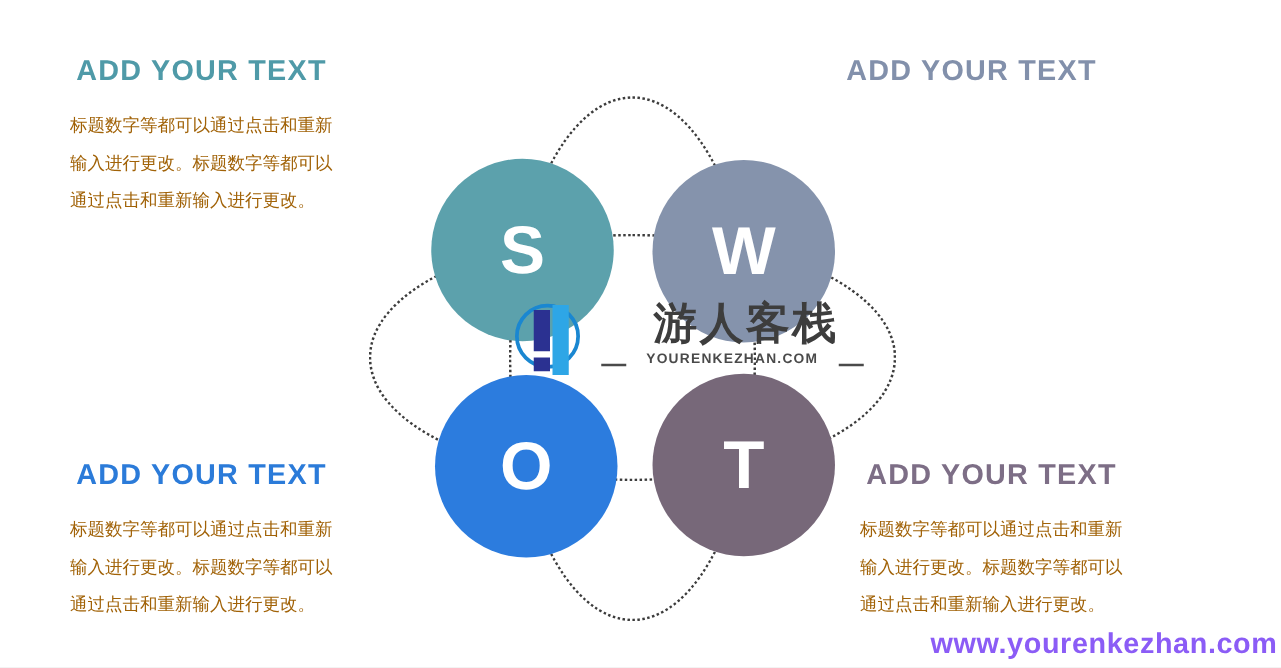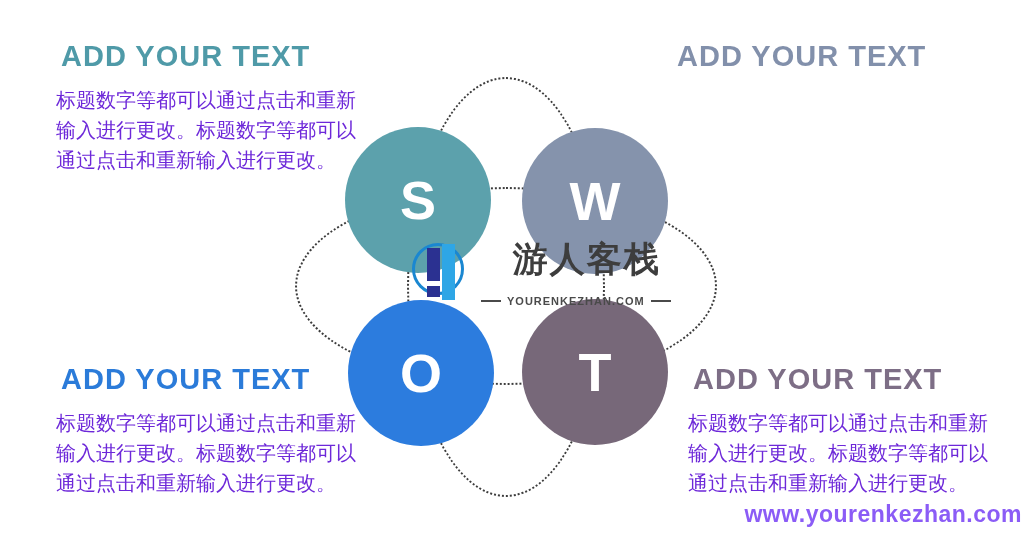--- a/index.html
+++ b/index.html
@@ -22,25 +22,25 @@
   }
   .swot-circle .letter { color:#ffffff; font-size:54px; font-weight:bold; }
   .circle-s { left:345px; top:127px; }
   .circle-w { left:522px; top:128px; }
   .circle-o { left:348px; top:300px; }
   .circle-t { left:522px; top:299px; }
 
   
   .tb { position:absolute; z-index:3; }
   .tb .tb-heading {
-    font-size:29px; font-weight:bold; letter-spacing:1px;
+    font-size:23px; font-weight:bold; letter-spacing:1px;
     line-height:28px; padding-left:5px; white-space:nowrap;
   }
   .tb .tb-body {
-    margin-top:15px; font-size:20px; line-height:30px; color:#6d28d9;
+    margin-top:15px; font-size:14px; line-height:30px; color:#a16207;
     white-space:pre-line;
   }
   .tb-top-left     { left:56px;  top:42px;  }
   .tb-top-right    { left:672px; top:42px;  }
   .tb-bottom-left  { left:56px;  top:365px; }
   .tb-bottom-right { left:688px; top:365px; }
 
   
   .logo { position:absolute; left:412px; top:240px; display:flex; align-items:flex-start; z-index:5; }
   .logo-icon { position:relative; width:60px; height:64px; flex:none; }
@@ -49,21 +49,21 @@
     border:3px solid #1a87d1; border-radius:50%; background:transparent;
   }
   .logo-bar-navy { position:absolute; left:15px; top:8px;  width:13px; height:33px; background:#2b3191; }
   .logo-dot-navy { position:absolute; left:15px; top:46px; width:13px; height:11px; background:#2b3191; }
   .logo-bar-blue { position:absolute; left:30px; top:4px;  width:13px; height:56px; background:#2ea6e6; }
   .logo-textcol { margin-left:9px; display:flex; flex-direction:column; align-items:center; }
   .logo-brand {
     font-family:"DejaVu Serif", serif; font-weight:bold;
     font-size:35px; line-height:38px; color:#3d3d3d; letter-spacing:2px; white-space:nowrap;margin-left:22px;
   }
-  .logo-subline { display:flex; align-items:center; gap:6px; margin-top:17px; }
+  .logo-subline { display:flex; align-items:flex-end; gap:16px; margin-top:3px; }
   .logo-dash { width:20px; height:2px; background:#4a4a4a; }
   .logo-domain { font-size:11px; font-weight:bold; letter-spacing:1px; color:#4a4a4a; white-space:nowrap; }
 
   
   .site-url {
     position:absolute; right:3px; top:501px; z-index:6;
     font-size:23px; font-weight:bold; letter-spacing:0.5px; white-space:nowrap;
   }
 </style>
 </head>

